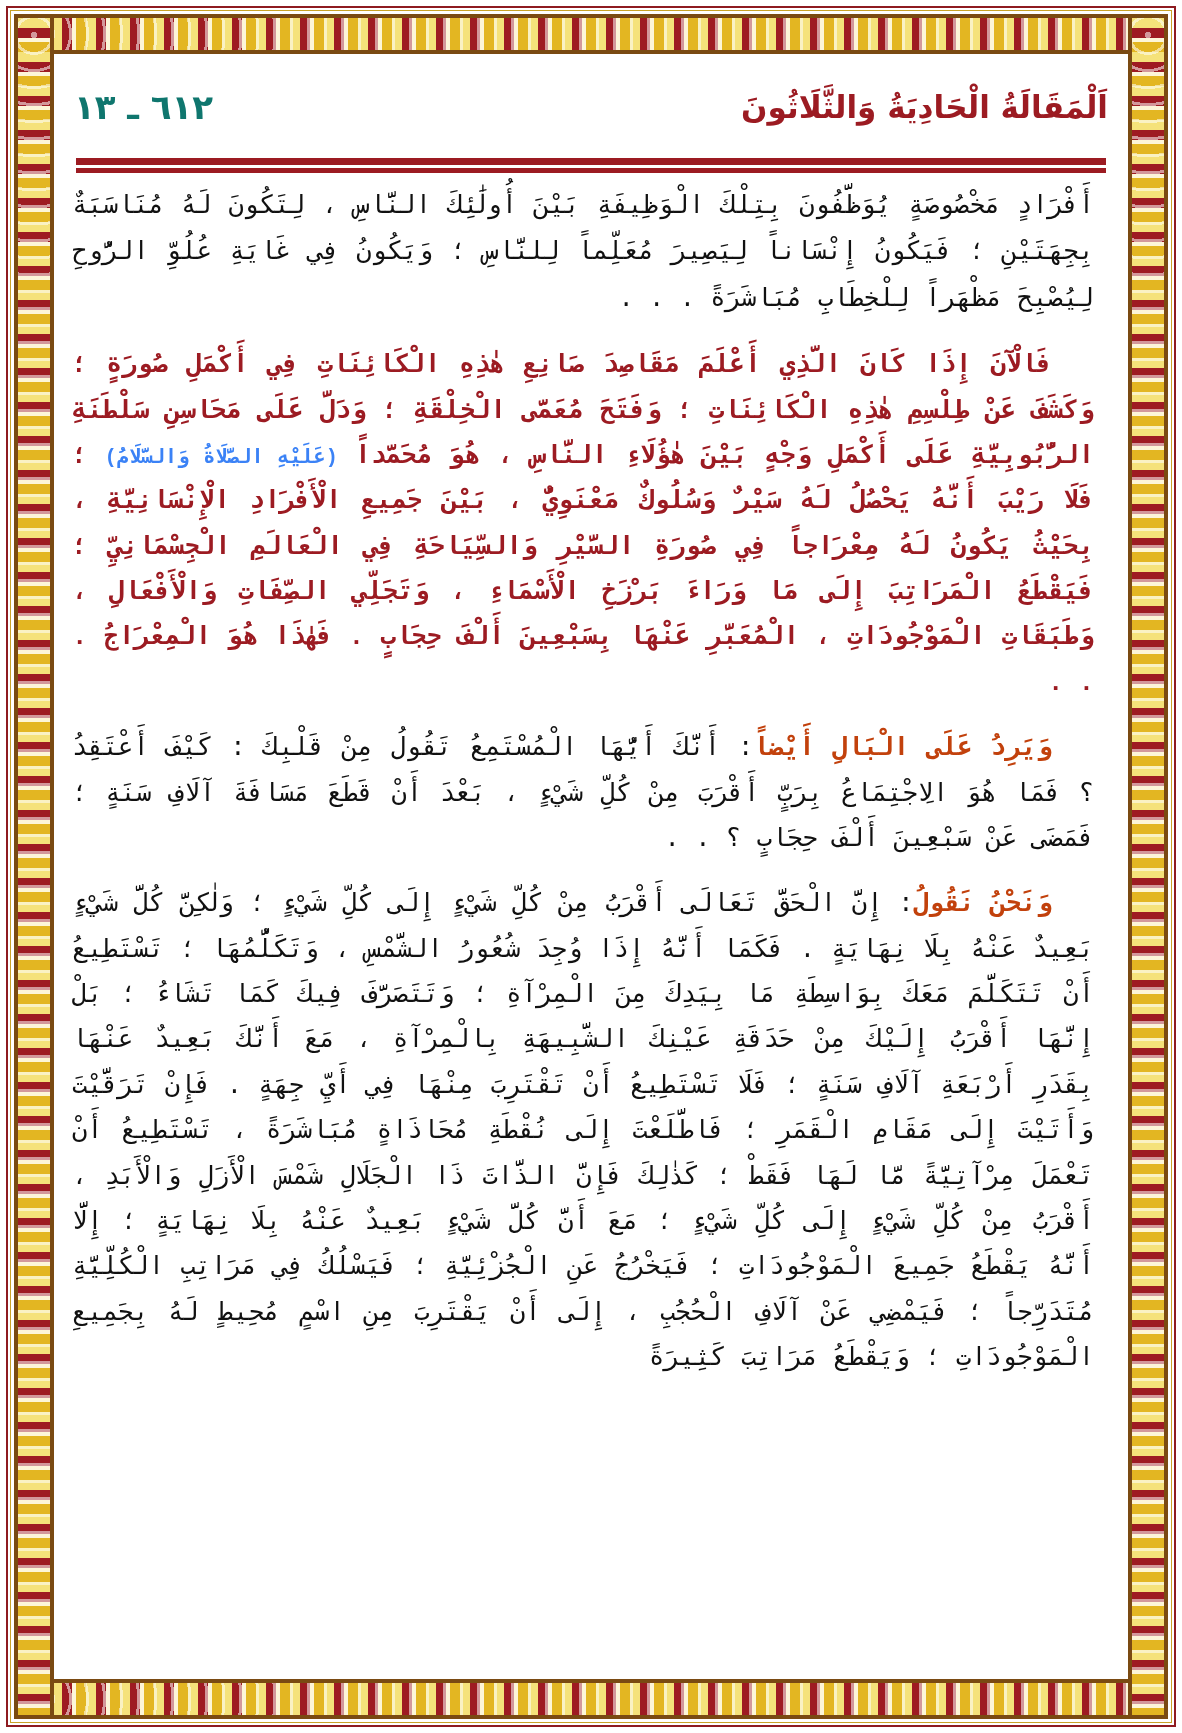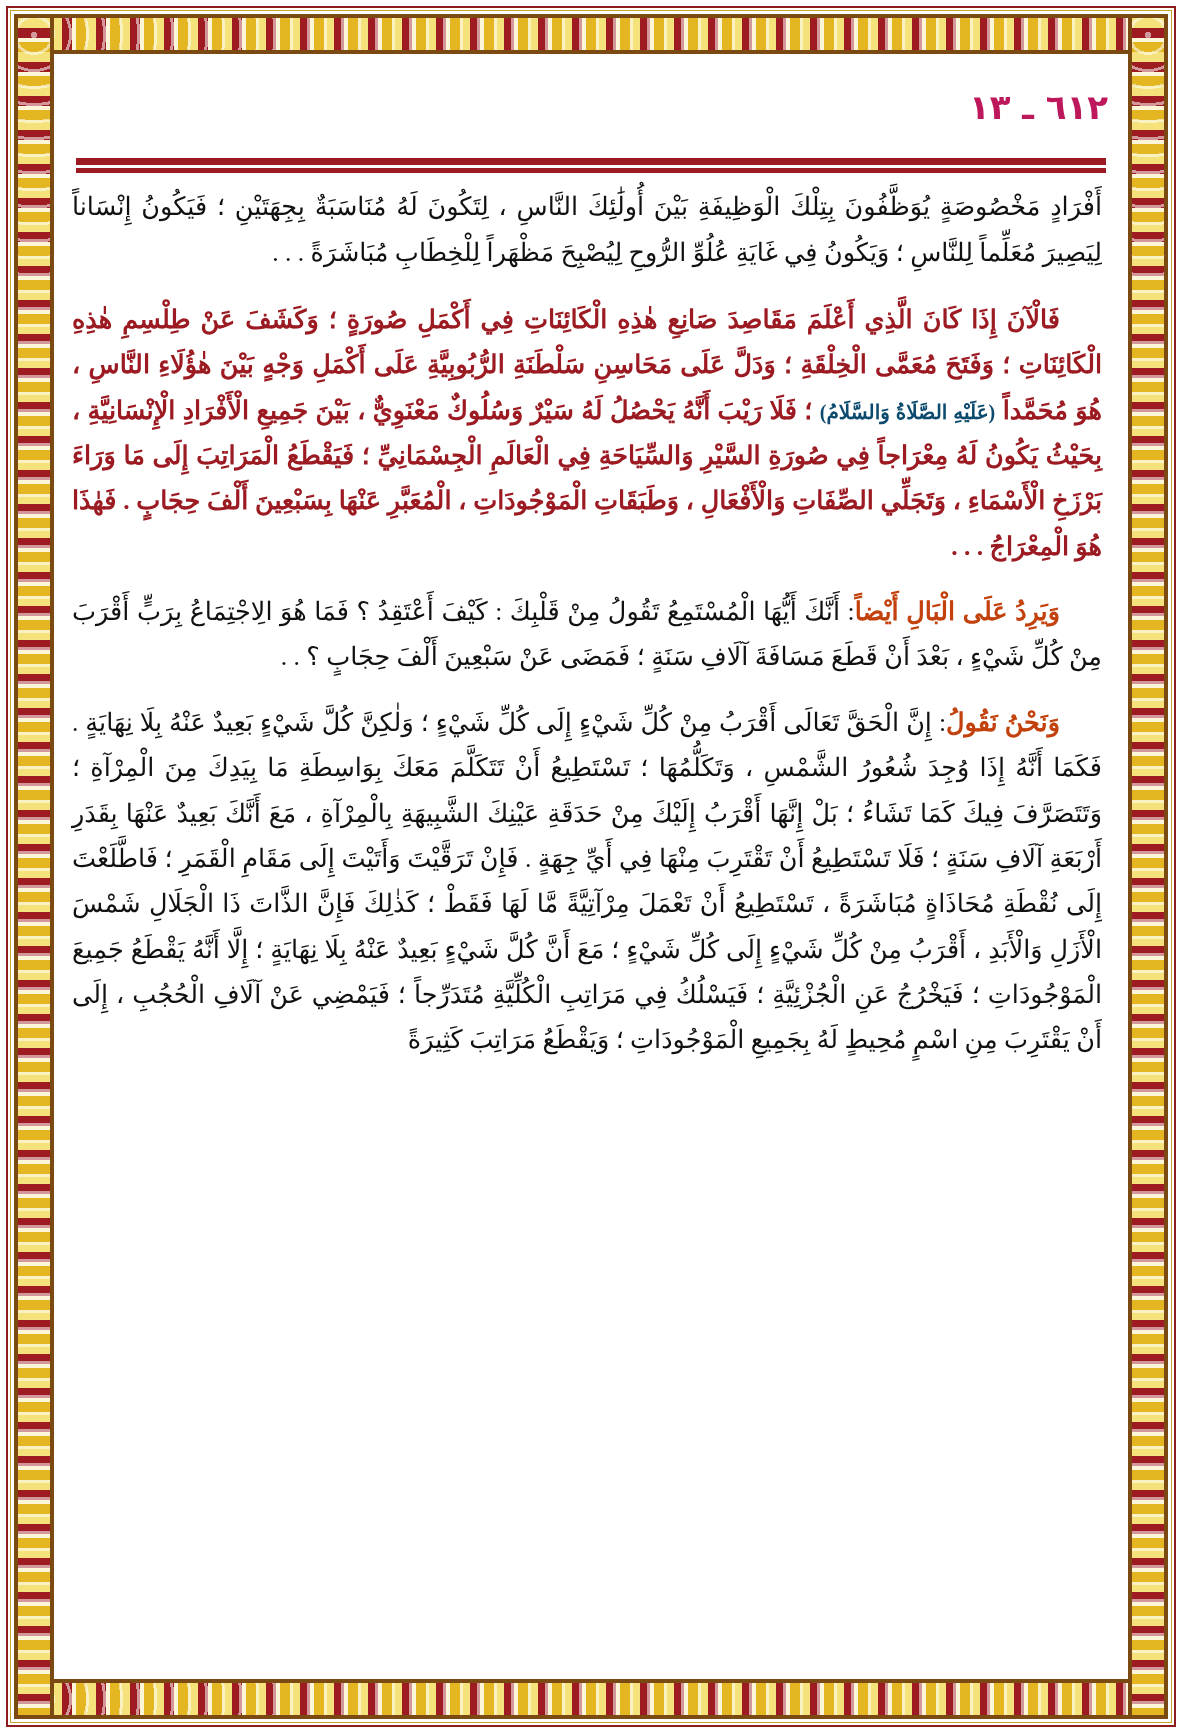--- a/index.html
+++ b/index.html
@@ -115,21 +115,21 @@
     left: 20px;
     right: 20px;
     height: 70px;
     display: flex;
     flex-direction: row;
     align-items: center;
     justify-content: space-between;
     direction: rtl;
   }
   .page-number {
-    color: #be185d;
+    color: #0f766e;
     font-size: 34px;
     font-weight: bold;
     letter-spacing: 1px;
     white-space: nowrap;
     font-family: "DejaVu Sans", sans-serif;
   }
   .chapter-title {
     color: #9c1b22;
     font-size: 31px;
     font-weight: bold;
@@ -162,41 +162,41 @@
     position: absolute;
     top: 126px;
     left: 18px;
     right: 18px;
     bottom: 6px;
     direction: rtl;
     text-align: justify;
     text-align-last: right;
   }
   p.para {
-    margin: 0 8px 20px 0;
+    margin: 0 16px 20px 0;
     font-size: 25.5px;
     line-height: 1.82;
     color: #111111;
-    font-family: Liberation Serif, serif;
+    font-family: Liberation Mono, monospace;
     text-align: justify;
     text-justify: inter-word;
   }
   p.para.first { margin-top: 4px; }
   p.para.indent { text-indent: 42px; }
   p.red {
     color: #9c1b22;
     font-weight: bold;
   }
   span.red-lead {
     color: #c2410c;
     font-weight: bold;
   }
   span.honorific {
     font-size: 20px;
-    color: #0c4a6e;
+    color: #3b82f6;
   }
   p.tight { line-height: 1.78; }
 </style>
 </head>
 <body>
 
 <div class="page">
 
   <div class="frame-outer"></div>
   <div class="frame-outer2"></div>
@@ -210,20 +210,21 @@
   <div class="ornament left">
     <div class="braid-v"></div>
   </div>
   <div class="ornament right">
     <div class="braid-v"></div>
   </div>
 
   <div class="field">
 
     <div class="header-row">
+      <div class="chapter-title">اَلْمَقَالَةُ الْحَادِيَةُ وَالثَّلَاثُونَ</div>
       <div class="page-number">٦١٢ ـ ١٣</div>
     </div>
 
     <div class="rule-wrap">
       <div class="rule-thick"></div>
       <div class="rule-gap"></div>
       <div class="rule-thin"></div>
     </div>
 
     <div class="body">

